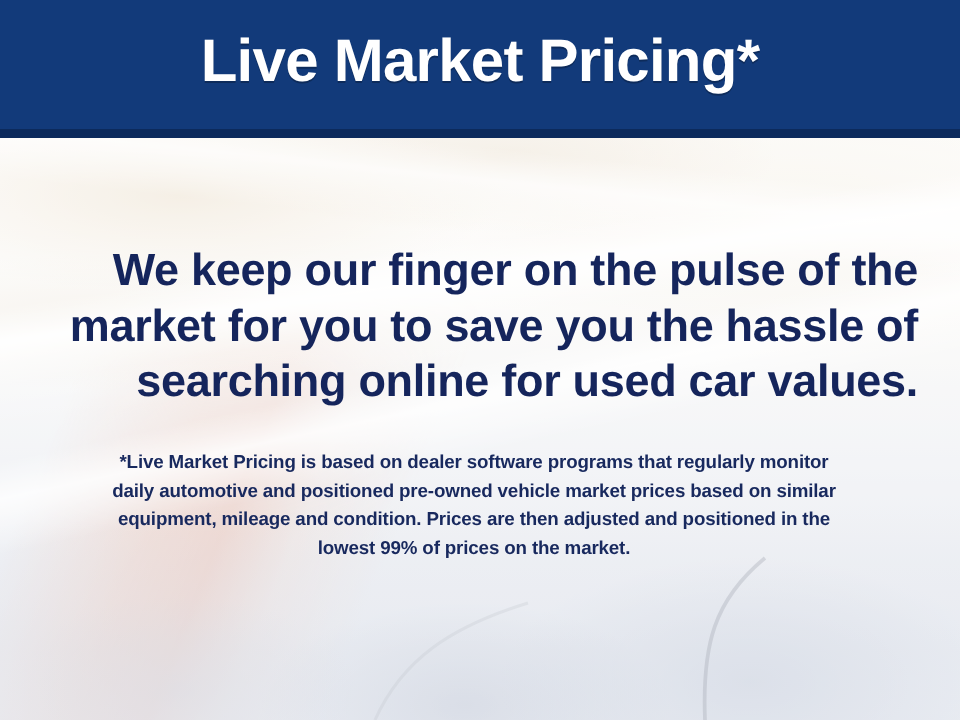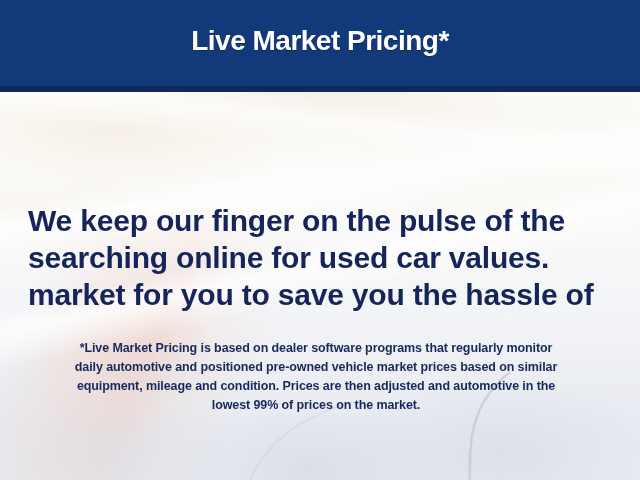--- a/index.html
+++ b/index.html
@@ -110,42 +110,42 @@
     height: 92px;
     background: #123a7a;
     border-bottom: 6px solid #0c2a5c;
     box-sizing: border-box;
     display: flex;
     align-items: center;
     justify-content: center;
   }
   #title-banner .title-text {
     color: #ffffff;
-    font-size: 28px;
+    font-size: 40px;
     font-weight: bold;
     letter-spacing: -0.5px;
     line-height: 1;
     margin: 0;
     padding-bottom: 4px;
     white-space: nowrap;
     text-shadow: 0 1px 0 rgba(0,0,0,0.25);
   }
 
   
   .content {
     position: absolute;
     left: 0;
     top: 92px;
     width: 640px;
   }
 
   #headline {
     margin: 0;
-    padding: 110px 28px 0 28px;
-    text-align: left;
+    padding: 70px 28px 0 28px;
+    text-align: right;
     color: #15255c;
     font-size: 30px;
     font-weight: bold;
     line-height: 37px;
     letter-spacing: -0.2px;
   }
   #headline .hl-line { display: block; }
 
   #disclaimer {
     margin: 0;
@@ -179,25 +179,25 @@
   <div class="bg-layer bg-haze"></div>
 
   <div id="title-banner">
     <h1 class="title-text">Live Market Pricing*</h1>
   </div>
 
   <div class="content">
 
     <p id="headline">
       <span class="hl-line">We keep our finger on the pulse of the</span>
+      <span class="hl-line">market for you to save you the hassle of</span>
       <span class="hl-line">searching online for used car values.</span>
-      <span class="hl-line">market for you to save you the hassle of</span>
     </p>
 
     <p id="disclaimer">
       <span class="dc-line">*Live Market Pricing is based on dealer software programs that regularly monitor</span>
       <span class="dc-line">daily automotive and positioned pre-owned vehicle market prices based on similar</span>
-      <span class="dc-line">equipment, mileage and condition. Prices are then adjusted and automotive in the</span>
+      <span class="dc-line">equipment, mileage and condition. Prices are then adjusted and positioned in the</span>
       <span class="dc-line">lowest 99% of prices on the market.</span>
     </p>
 
   </div>
 </div>
 
 </body></html>

